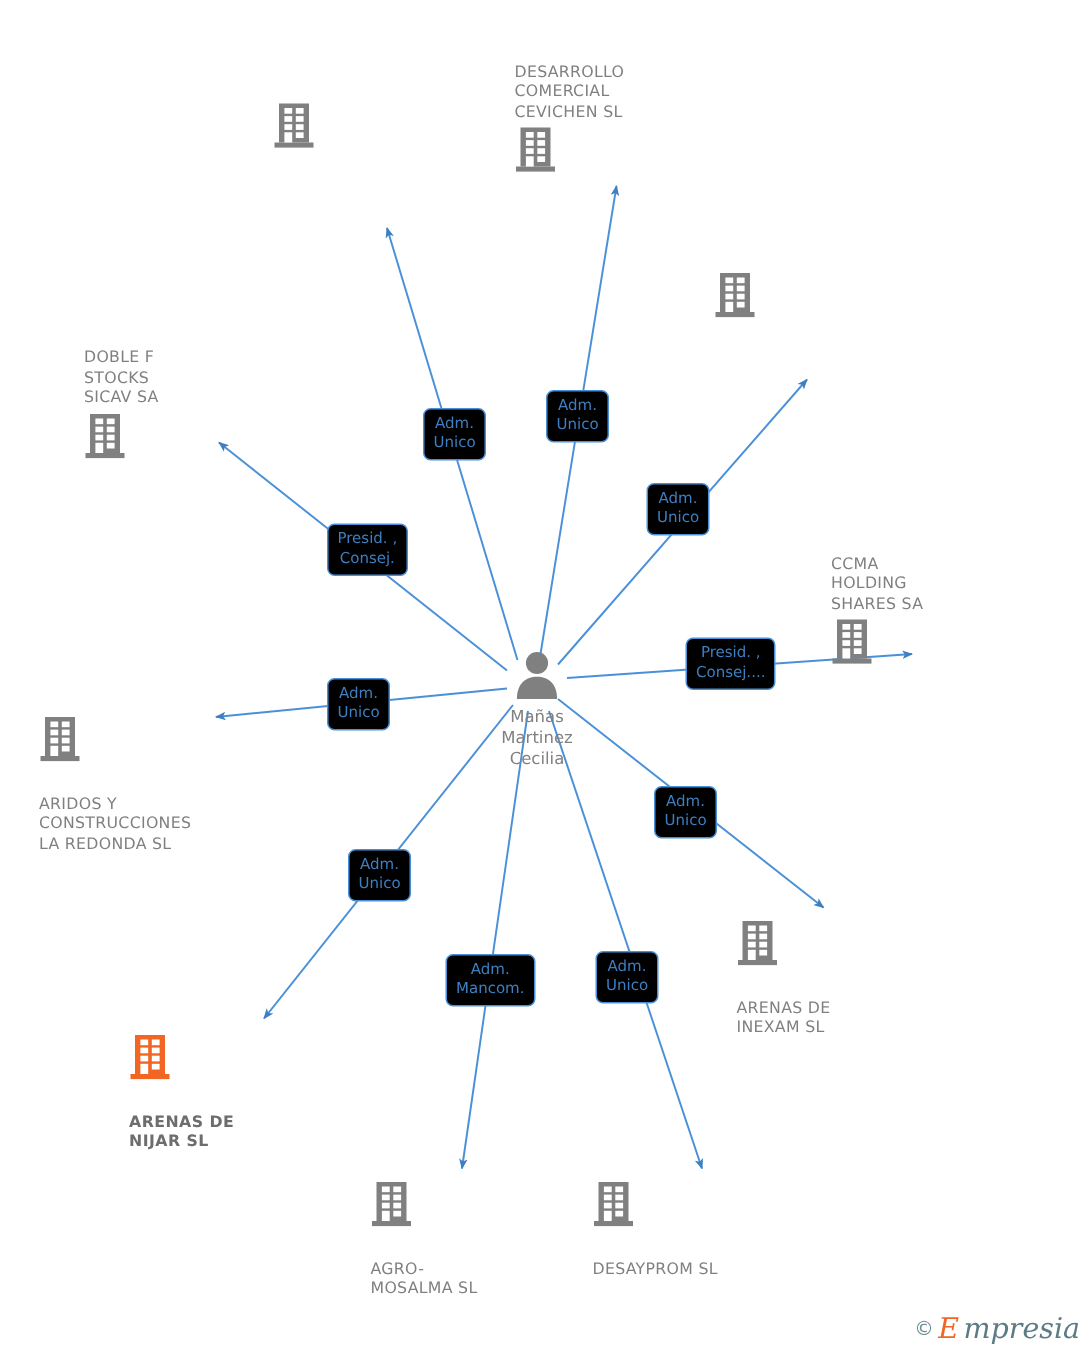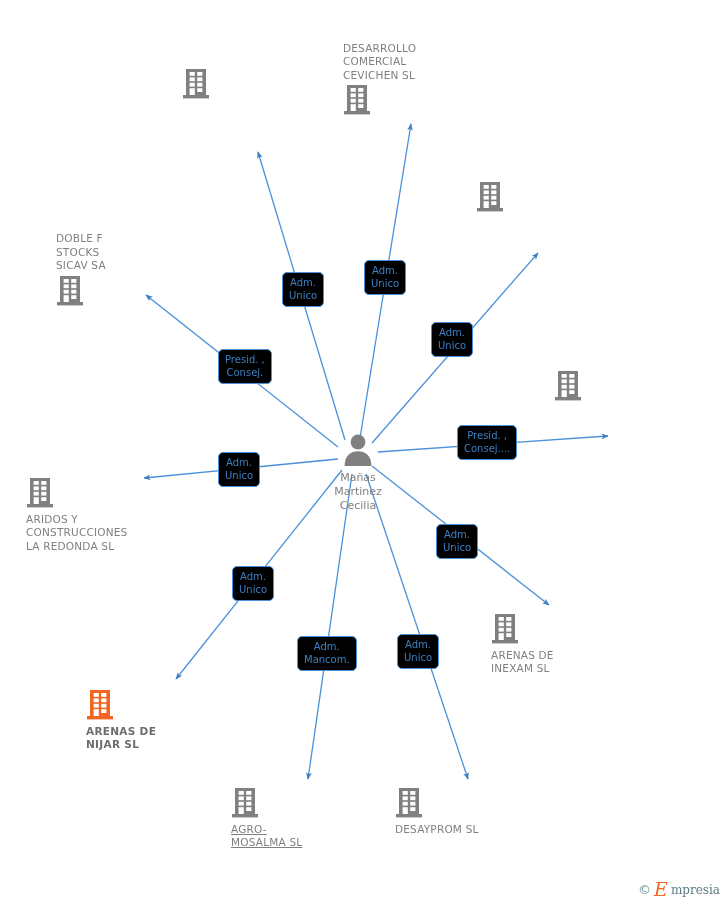--- a/index.html
+++ b/index.html
@@ -19,21 +19,21 @@
     color:#808080;
     font-size:10.5px;
     line-height:13.5px;
     letter-spacing:0.2px;
   }
   .node .glyph{display:block;margin:0 auto;}
   .node .caption{display:block;white-space:pre-line;}
 
   
   .node.cap-top .caption{margin-bottom:2px;}
-  .node.cap-bot .caption{margin-top:0;}
+  .node.cap-bot .caption{margin-top:16px;}
 
   .node.highlight .caption{color:#6d6d6d;font-weight:bold;font-size:10.5px;letter-spacing:0.3px;}
 
   
   .person{
     position:absolute;width:160px;margin-left:-80px;text-align:center;
     color:#808080;font-size:11px;line-height:14px;
   }
   .person .caption{white-space:pre-line;display:block;margin-top:1px;}
 
@@ -53,21 +53,21 @@
   }
 
   
   .watermark{
     position:absolute;right:8px;bottom:8px;
     display:flex;align-items:center;gap:3px;
     font-size:15px;
   }
   .watermark .c{color:#6e8f96;font-size:13px;}
   .watermark .e{color:#f26522;font-family:"DejaVu Serif",serif;font-style:italic;font-size:19px;line-height:15px;}
-  .watermark .rest{color:#5b7c85;font-family:"DejaVu Serif",serif;font-size:12px;}
+  .watermark .rest{color:#5b7c85;font-family:"DejaVu Serif",serif;font-style:italic;font-size:19px;}
 </style>
 </head>
 <body>
 
 <div id="canvas">
 
   <svg class="edges" viewBox="0 0 728 905">
     <defs>
       <marker id="arrowBlue" viewBox="0 0 10 10" refX="9" refY="5" markerWidth="5.5" markerHeight="5.5" orient="auto-start-reverse">
         <path d="M0,1 L10,5 L0,9 L2.4,5 z" fill="#3d7fc1"></path>
@@ -166,20 +166,23 @@
             <rect x="15.2" y="4" width="5.2" height="3.8" fill="#ffffff"></rect>
             <rect x="7.6" y="9.4" width="5.2" height="3.8" fill="#ffffff"></rect>
             <rect x="15.2" y="9.4" width="5.2" height="3.8" fill="#ffffff"></rect>
             <rect x="7.6" y="14.8" width="5.2" height="3.8" fill="#ffffff"></rect>
             <rect x="15.2" y="14.8" width="5.2" height="3.8" fill="#ffffff"></rect>
             <rect x="15.2" y="20.2" width="5.2" height="3.8" fill="#ffffff"></rect>
             <rect x="7.6" y="20.2" width="5.2" height="6.8" fill="#ffffff"></rect>
           </svg></span>
       </div>
       <div class="node cap-top" style="left: 629px; top: 369.5px;">
+        <span class="caption">CCMA
+HOLDING
+SHARES SA</span>
         <span class="glyph"><svg width="28" height="32" viewBox="0 0 28 32">
             <rect x="4" y="1" width="20" height="26" fill="#808080"></rect>
             <rect x="1" y="27" width="26" height="3.4" fill="#808080"></rect>
             <rect x="7.6" y="4" width="5.2" height="3.8" fill="#ffffff"></rect>
             <rect x="15.2" y="4" width="5.2" height="3.8" fill="#ffffff"></rect>
             <rect x="7.6" y="9.4" width="5.2" height="3.8" fill="#ffffff"></rect>
             <rect x="15.2" y="9.4" width="5.2" height="3.8" fill="#ffffff"></rect>
             <rect x="7.6" y="14.8" width="5.2" height="3.8" fill="#ffffff"></rect>
             <rect x="15.2" y="14.8" width="5.2" height="3.8" fill="#ffffff"></rect>
             <rect x="15.2" y="20.2" width="5.2" height="3.8" fill="#ffffff"></rect>
@@ -228,21 +231,21 @@
             <rect x="7.6" y="9.4" width="5.2" height="3.8" fill="#ffffff"></rect>
             <rect x="15.2" y="9.4" width="5.2" height="3.8" fill="#ffffff"></rect>
             <rect x="7.6" y="14.8" width="5.2" height="3.8" fill="#ffffff"></rect>
             <rect x="15.2" y="14.8" width="5.2" height="3.8" fill="#ffffff"></rect>
             <rect x="15.2" y="20.2" width="5.2" height="3.8" fill="#ffffff"></rect>
             <rect x="7.6" y="20.2" width="5.2" height="6.8" fill="#ffffff"></rect>
           </svg></span>
         <span class="caption">ARENAS DE
 NIJAR SL</span>
       </div>
-      <div class="node cap-bot" style="left: 306px; top: 787px; text-decoration: underline;">
+      <div class="node cap-bot" style="left: 322px; top: 787px;">
         <span class="glyph"><svg width="28" height="32" viewBox="0 0 28 32">
             <rect x="4" y="1" width="20" height="26" fill="#808080"></rect>
             <rect x="1" y="27" width="26" height="3.4" fill="#808080"></rect>
             <rect x="7.6" y="4" width="5.2" height="3.8" fill="#ffffff"></rect>
             <rect x="15.2" y="4" width="5.2" height="3.8" fill="#ffffff"></rect>
             <rect x="7.6" y="9.4" width="5.2" height="3.8" fill="#ffffff"></rect>
             <rect x="15.2" y="9.4" width="5.2" height="3.8" fill="#ffffff"></rect>
             <rect x="7.6" y="14.8" width="5.2" height="3.8" fill="#ffffff"></rect>
             <rect x="15.2" y="14.8" width="5.2" height="3.8" fill="#ffffff"></rect>
             <rect x="15.2" y="20.2" width="5.2" height="3.8" fill="#ffffff"></rect>

